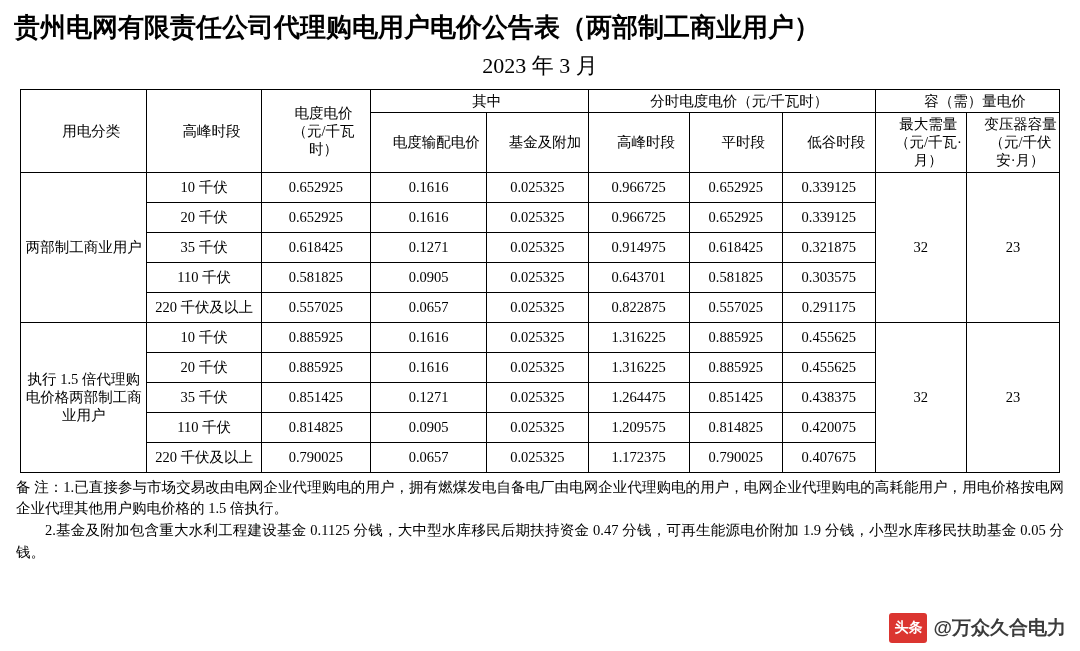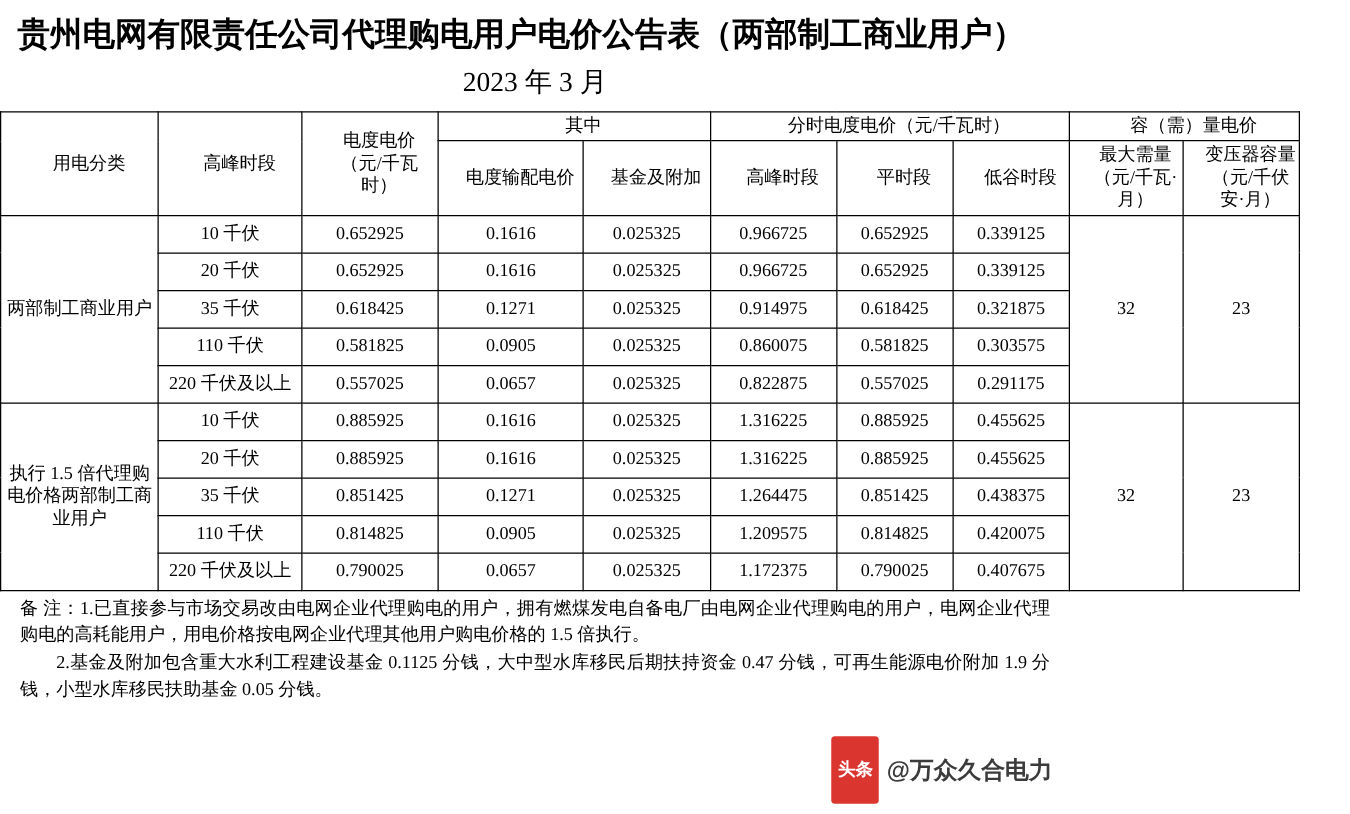--- a/index.html
+++ b/index.html
@@ -9,21 +9,21 @@
   body {
     width: 1080px;
     height: 651px;
     background: #ffffff;
     font-family: "Liberation Serif", "DejaVu Serif", serif;
     color: #000000;
     overflow: hidden;
     position: relative;
   }
   .page {
-    width: 856px;
+    width: 1080px;
     height: 651px;
     position: relative;
     box-sizing: border-box;
   }
   .doc-title {
     font-family: "Liberation Sans", "DejaVu Sans", sans-serif;
     font-weight: bold;
     font-size: 26px;
     letter-spacing: 0px;
     text-align: left;
@@ -85,21 +85,21 @@
     display: flex;
     align-items: center;
     gap: 6px;
     opacity: 0.92;
   }
   .wm-badge {
     background: #d9241f;
     color: #ffffff;
     font-size: 14px;
     font-weight: bold;
-    padding: 18px 5px;
+    padding: 6px 5px;
     border-radius: 3px;
     font-family: "Liberation Sans", "DejaVu Sans", sans-serif;
   }
   .nowrap { white-space: nowrap; }
 </style>
 </head>
 <body>
 
 <div class="page">
 
@@ -168,21 +168,21 @@
         <td>0.025325</td>
         <td>0.914975</td>
         <td>0.618425</td>
         <td>0.321875</td>
       </tr>
       <tr class="row-h">
         <td>110 千伏</td>
         <td>0.581825</td>
         <td>0.0905</td>
         <td>0.025325</td>
-        <td>0.860075</td>
+        <td>0.643701</td>
         <td>0.581825</td>
         <td>0.303575</td>
       </tr>
       <tr class="row-h">
         <td class="nowrap">220 千伏及以上</td>
         <td>0.557025</td>
         <td>0.0657</td>
         <td>0.025325</td>
         <td>0.822875</td>
         <td>0.557025</td>

